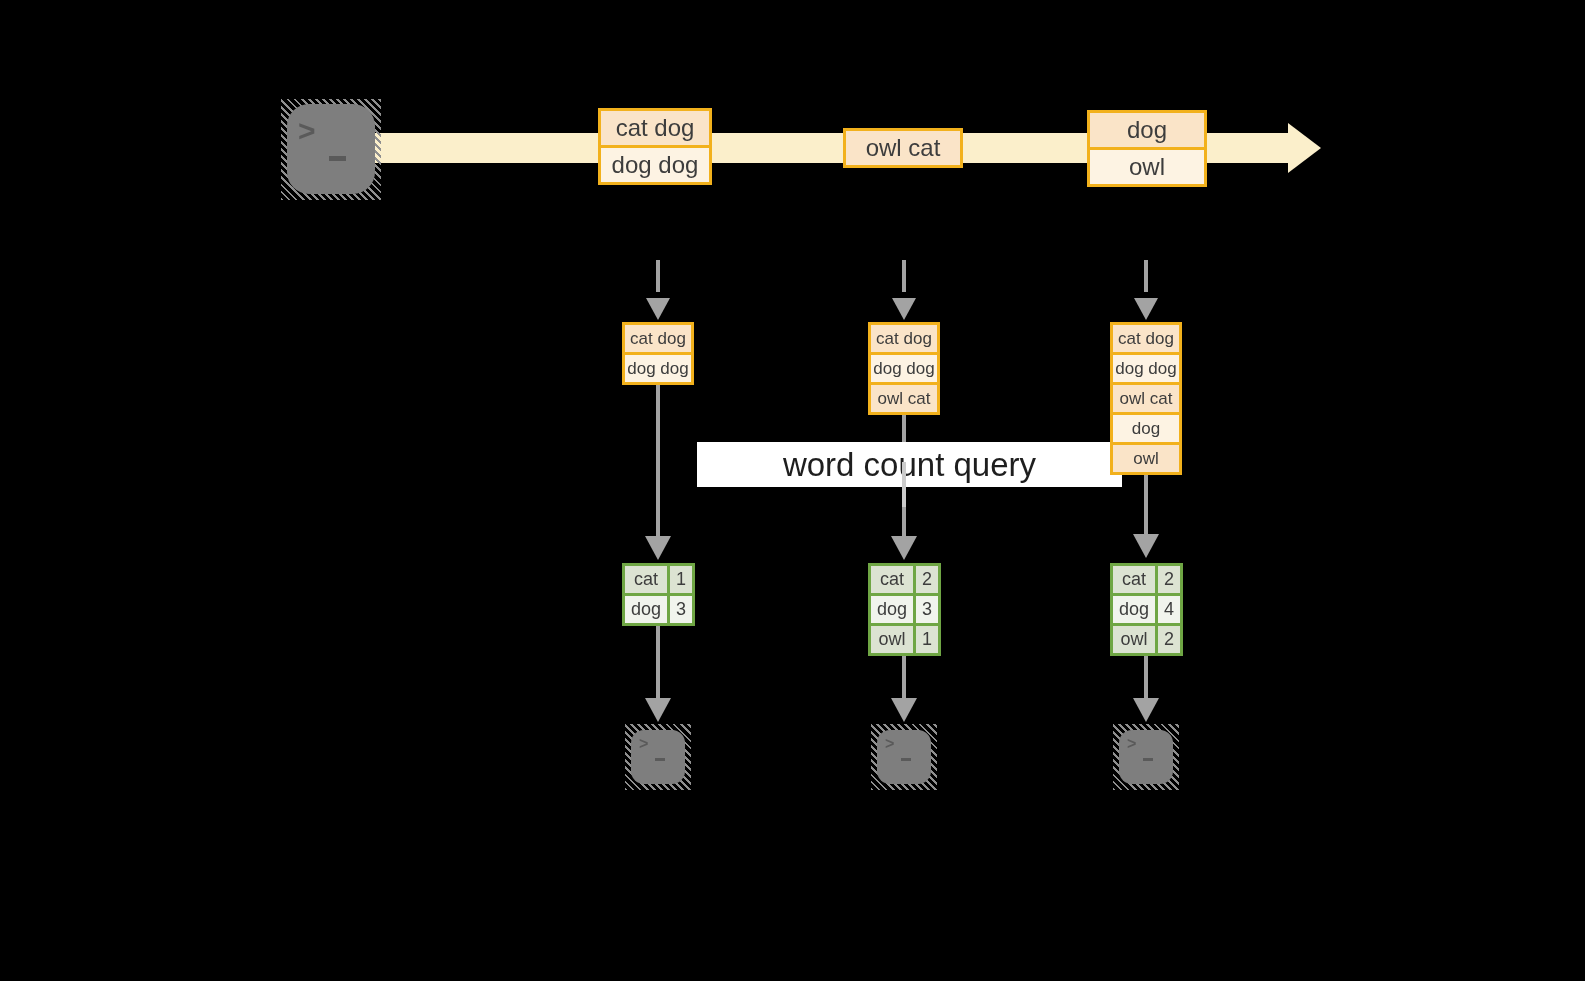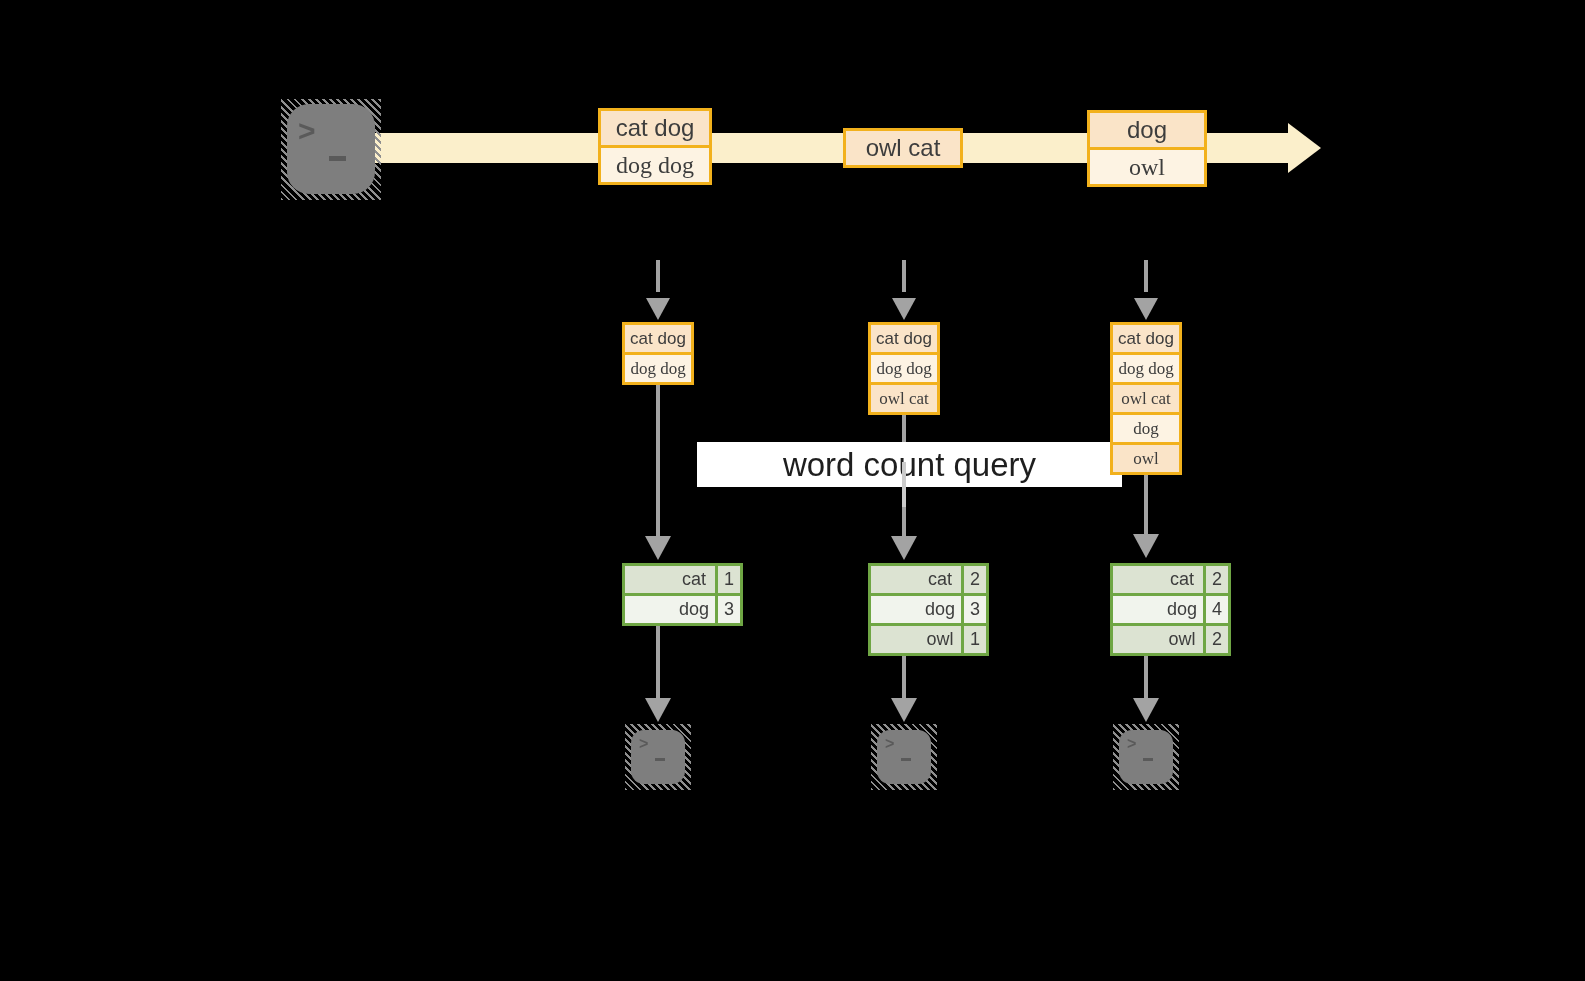--- a/index.html
+++ b/index.html
@@ -20,30 +20,30 @@
   .term-sink .term-body{left:6px;top:6px;width:54px;height:54px;border-radius:13px;}
   .term-chev{position:absolute;font-weight:bold;color:#5a5a5a;}
   .term-src .term-chev{left:11px;top:10px;font-size:30px;}
   .term-sink .term-chev{left:8px;top:5px;font-size:16px;}
   .term-underscore{position:absolute;background:#5a5a5a;}
   .term-src .term-underscore{left:42px;top:52px;width:17px;height:5px;}
   .term-sink .term-underscore{left:24px;top:28px;width:10px;height:3px;}
   
   .obox{position:absolute;border:3px solid #F2B11C;z-index:2;}
   .orow{text-align:center;}
-  .orow + .orow{border-top:3px solid #F2B11C;font-family:Liberation Serif, serif;}
+  .orow + .orow{border-top:3px solid #F2B11C;}
   .obox-lg .orow{height:34px;line-height:34px;font-size:24px;}
   .obox-sm .orow{height:27px;line-height:27px;font-size:17px;}
   .peach{background:#FAE4C8;}
   .cream{background:#FDF3E3;}
   
   .gtable{position:absolute;border:3px solid #6FA644;z-index:2;}
   .grow{display:flex;}
   .grow + .grow{border-top:3px solid #6FA644;}
-  .gcell-word{width:42px;height:27px;line-height:27px;font-size:18px;text-align:center;border-right:3px solid #6FA644;padding-left:48px;}
+  .gcell-word{width:42px;height:27px;line-height:27px;font-size:18px;text-align:center;border-right:3px solid #6FA644;}
   .gcell-num{width:22px;height:27px;line-height:27px;font-size:18px;text-align:center;}
   .gdark .gcell-word,.gdark .gcell-num{background:#DCE3D2;}
   .glight .gcell-word,.glight .gcell-num{background:#F1F4ED;}
   
   .vline{position:absolute;width:4px;background:#A3A3A3;z-index:2;}
   .vhead{position:absolute;width:0;height:0;z-index:2;
     border-left:13px solid transparent;border-right:13px solid transparent;border-top:24px solid #A3A3A3;}
   .ddash{position:absolute;width:4px;height:32px;background:#A3A3A3;z-index:2;}
   .dhead{position:absolute;width:0;height:0;z-index:2;
     border-left:12px solid transparent;border-right:12px solid transparent;border-top:22px solid #A3A3A3;}

